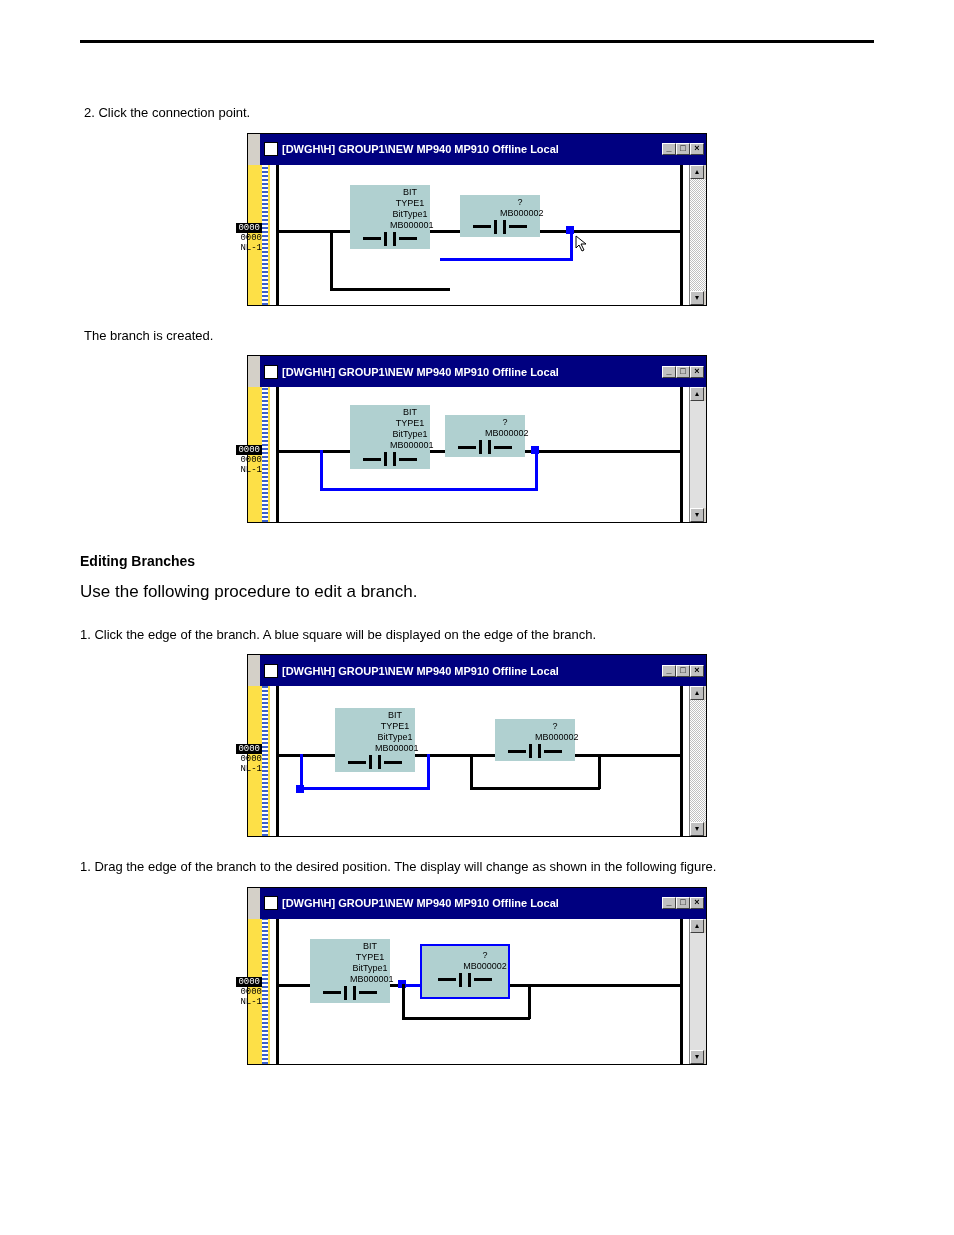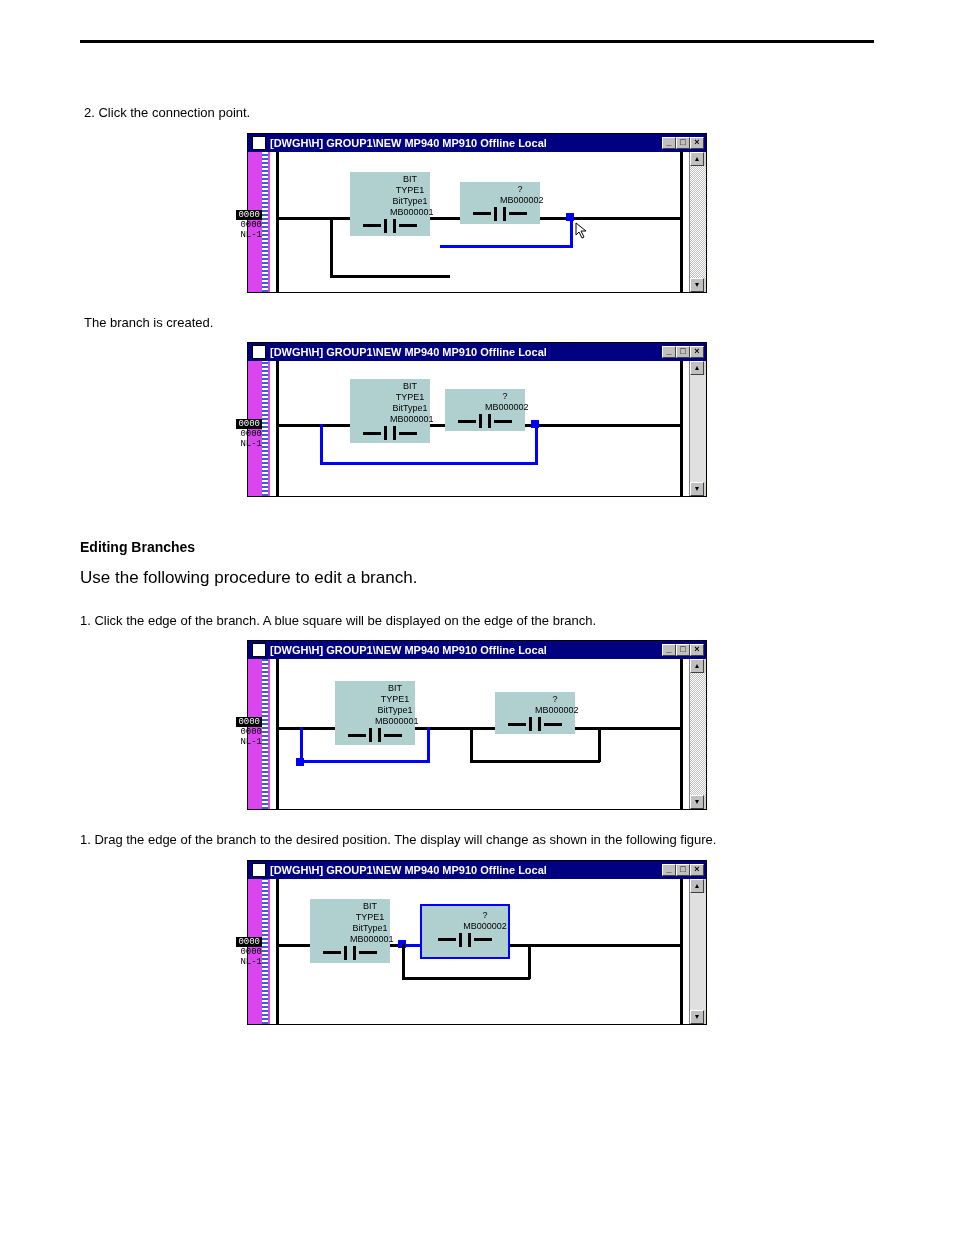--- a/index.html
+++ b/index.html
@@ -33,22 +33,23 @@
   }
   .titlebar {
     background: #000080;
     color: #fff;
     font-size: 11px;
     font-family: "Tahoma", sans-serif;
     font-weight: bold;
     padding: 2px 2px 2px 4px;
     display: flex;
     align-items: center;
-    height: 18px;
+    height: 31px;
     box-sizing: border-box;
+    margin-left: 12px;
   }
   .title-icon {
     width: 12px;
     height: 12px;
     background: #fff;
     border: 1px solid #000;
     margin-right: 4px;
     display: inline-block;
   }
   .title-text {
@@ -73,21 +74,21 @@
     font-family: Arial, sans-serif;
     box-sizing: border-box;
   }
   .client {
     display: flex;
     position: relative;
     background: #fff;
   }
   .leftbar {
     width: 22px;
-    background: #d946ef;
+    background: #fde047;
     border-right: none;
     position: relative;
   }
   .hatch {
     position: absolute;
     top: 0;
     left: 14px;
     width: 6px;
     height: 100%;
     background: repeating-linear-gradient(0deg, #3a5fcd 0, #3a5fcd 2px, #fff 2px, #fff 4px);
@@ -220,21 +221,21 @@
   }
   .selbox {
     position: absolute;
     border: 2px solid #0000ff;
     box-sizing: border-box;
     background: #b0d0d0;
   }
   .heading {
     font-size: 14px;
     font-weight: bold;
-    margin: 42px 0 10px 0;
+    margin: 30px 0 10px 0;
   }
   .para {
     font-size: 17px;
     margin: 8px 0 16px 0;
     line-height: 1.5;
   }
 </style>
 </head>
 <body>
 

